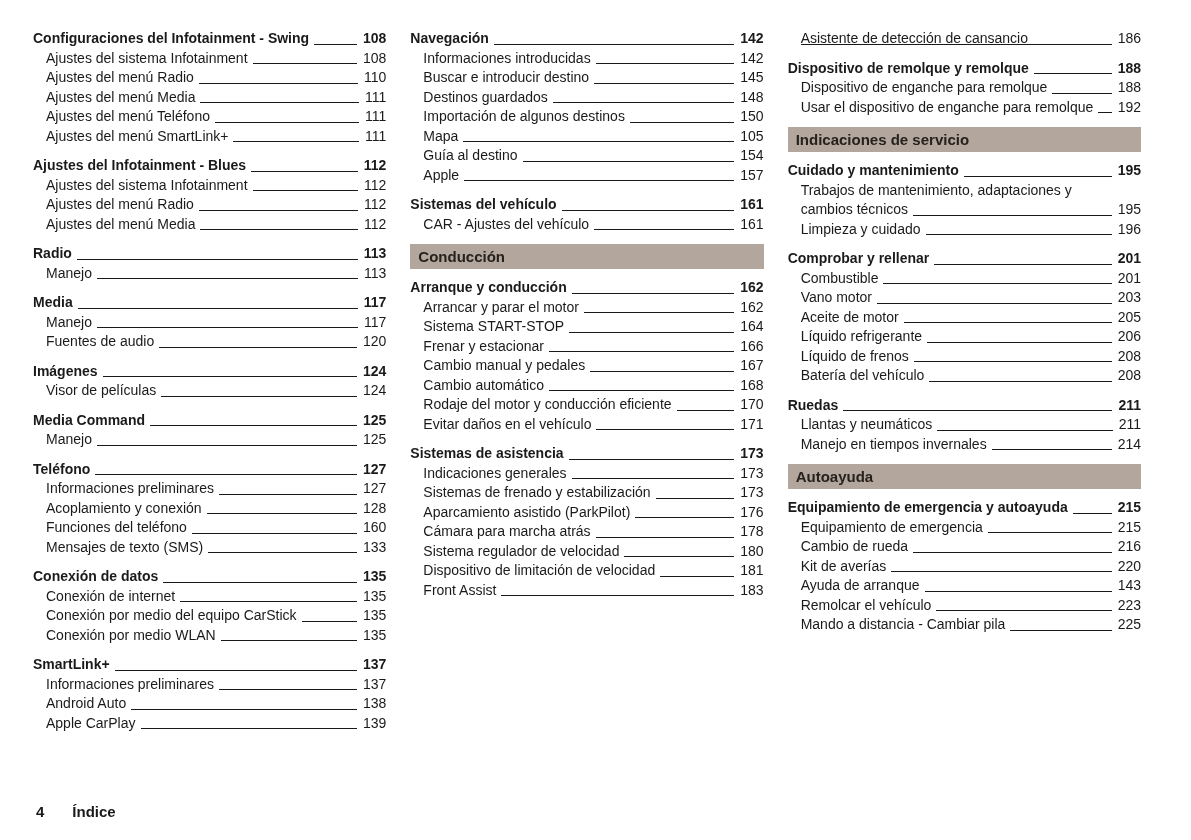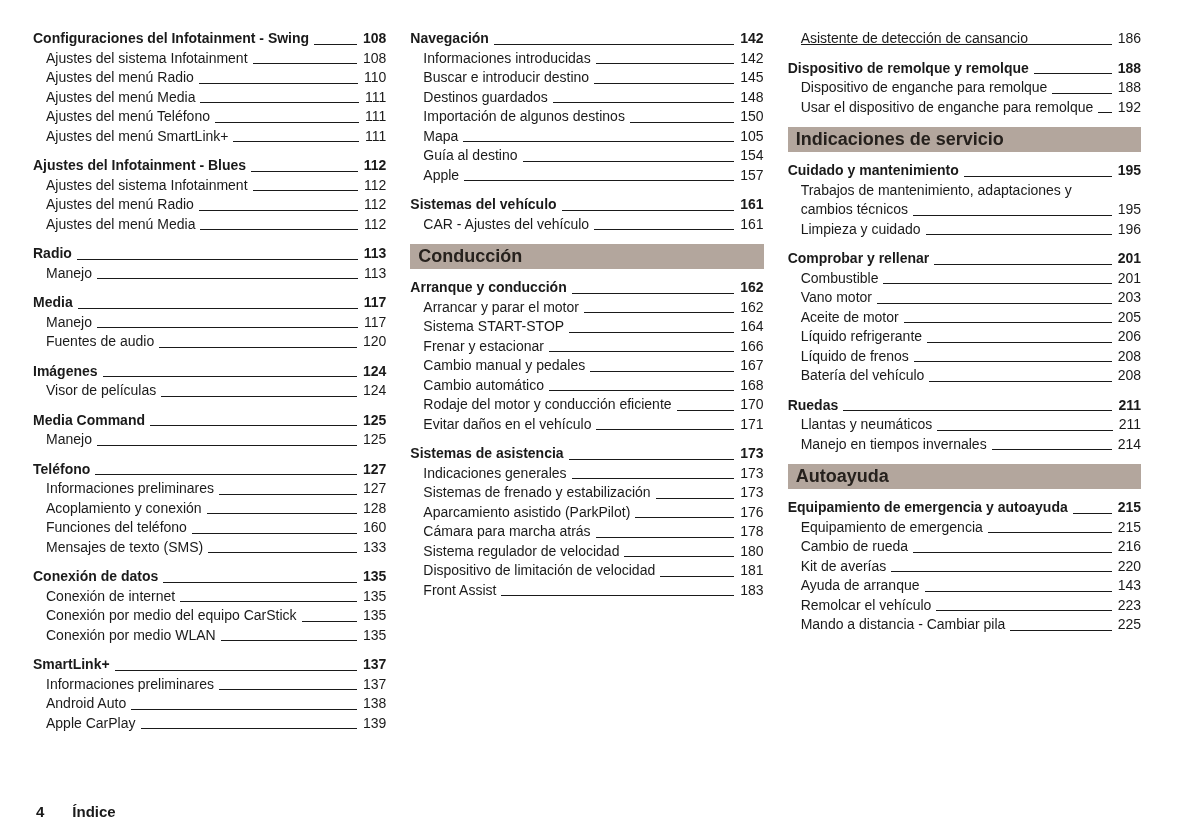--- a/index.html
+++ b/index.html
@@ -18,21 +18,21 @@
     display: flex;
     gap: 24px;
     padding: 29px 50px 0 33px;
   }
   .column { flex: 1; min-width: 0; }
   .group { margin-bottom: 10px; }
   .section-header {
     background: var(--section-bg, #b3a69d);
     color: #26211d;
     font-weight: bold;
-    font-size: 18px;
+    font-size: 15px;
     line-height: 25px;
     padding-left: 8px;
     margin: 9px 0 9px 0;
   }
   .entry {
     position: relative;
     font-size: 14px;
     line-height: 19.5px;
     padding-right: 31px;
   }

